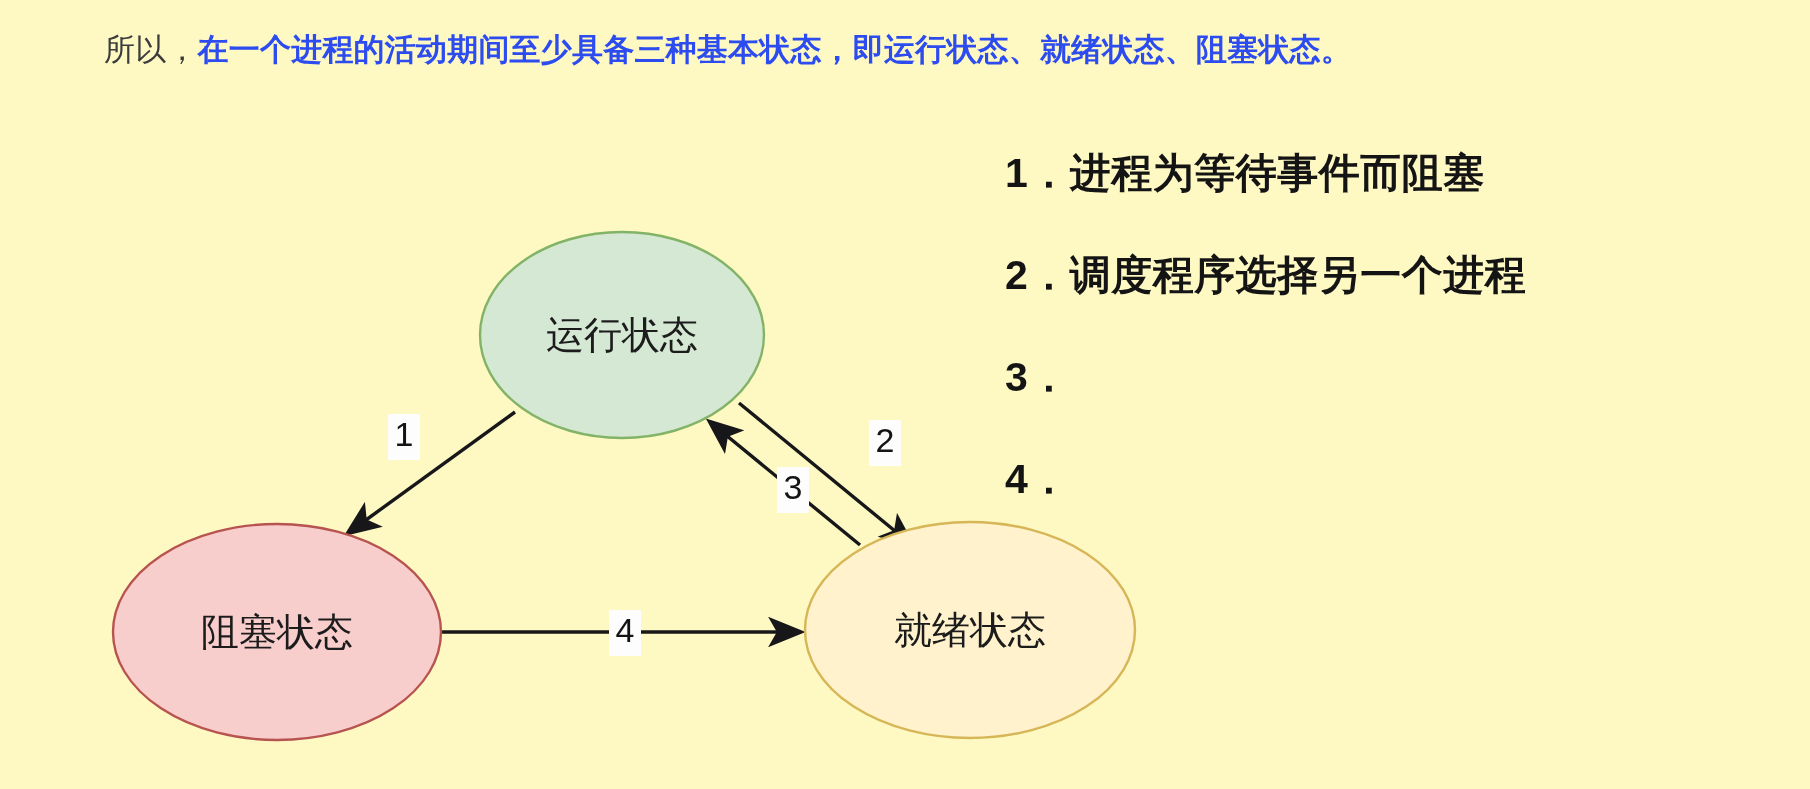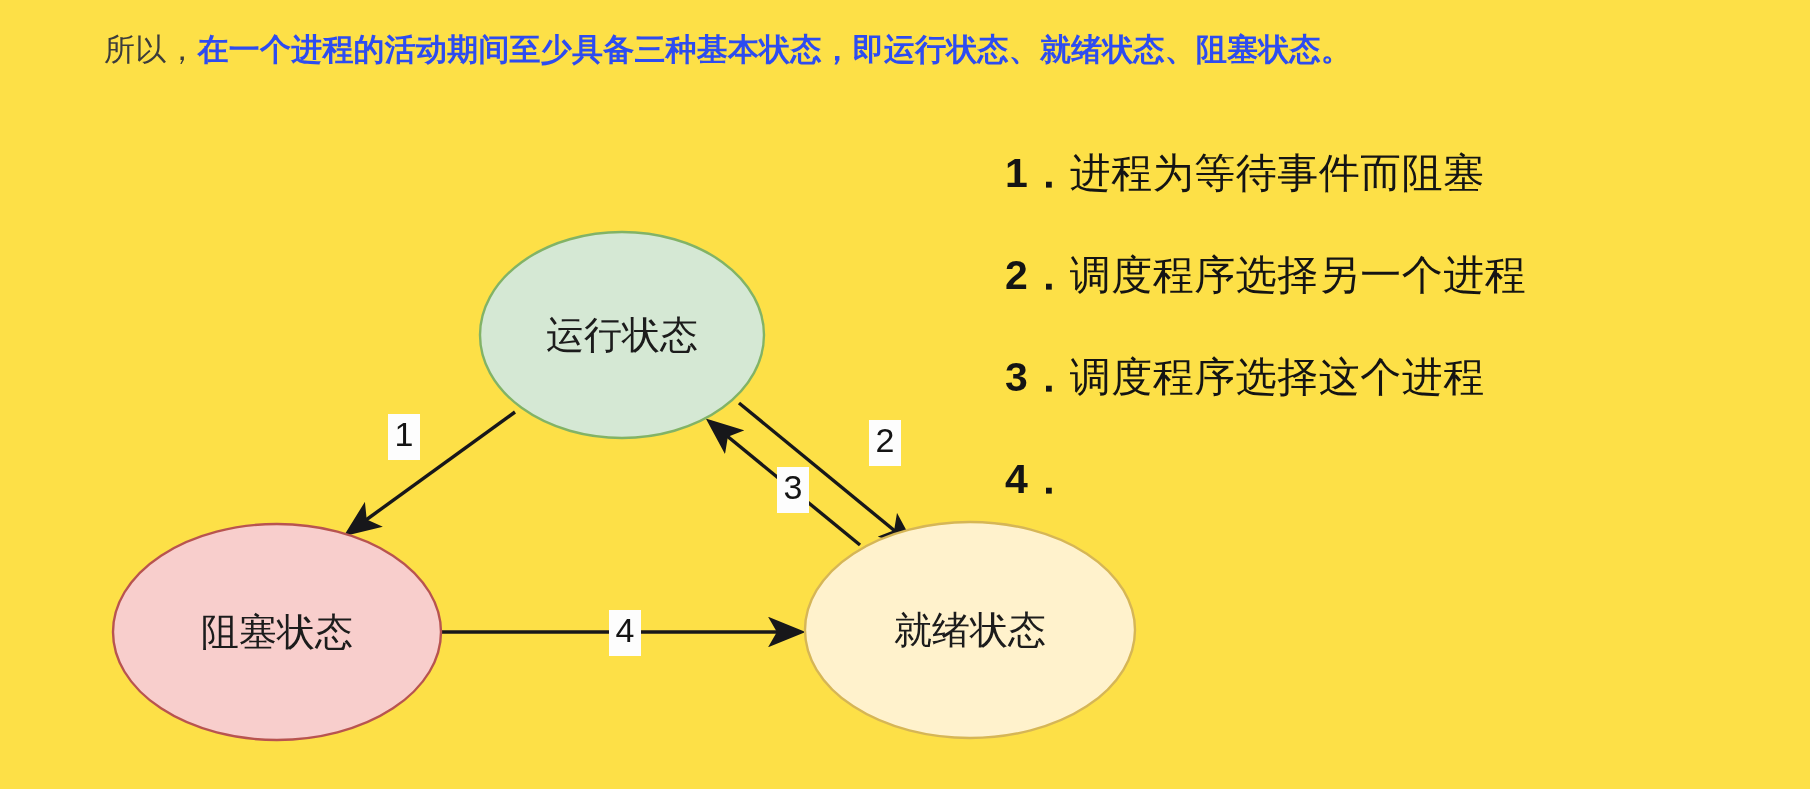--- a/index.html
+++ b/index.html
@@ -12,21 +12,21 @@
     height: 789px;
     overflow: hidden;
     font-family: "Liberation Sans", "DejaVu Sans", sans-serif;
     position: relative;
   }
 
   #page {
     position: relative;
     width: 1810px;
     height: 789px;
-    background: #fde047;
+    background: #fef9c3;
   }
 
   
   .header-line {
     position: absolute;
     left: 104px;
     top: 28px;
     white-space: nowrap;
     font-size: 31px;
     line-height: 44px;
@@ -89,21 +89,21 @@
     color: #141414;
     letter-spacing: 0.5px;
     white-space: nowrap;
   }
   .step-num {
     display: inline-block;
     min-width: 54px;
     font-weight: 700;
   }
   .step-text {
-    font-weight: 400;
+    font-weight: 700;
   }
 </style>
 </head>
 <body>
 
 <div id="page">
 
   <div class="header-line">
     <span class="header-prefix">所以，</span><span class="header-emph">在一个进程的活动期间至少具备三种基本状态，即运行状态、就绪状态、阻塞状态。</span>
   </div>
@@ -156,20 +156,19 @@
     <li>
       <span class="step-num">1．</span>
       <span class="step-text">进程为等待事件而阻塞</span>
     </li>
     <li>
       <span class="step-num">2．</span>
       <span class="step-text">调度程序选择另一个进程</span>
     </li>
     <li>
       <span class="step-num">3．</span>
-      <span class="step-text">调度程序选择这个进程</span>
     </li>
     <li>
       <span class="step-num">4．</span>
     </li>
   </ul>
 
 </div>
 
 </body></html>

